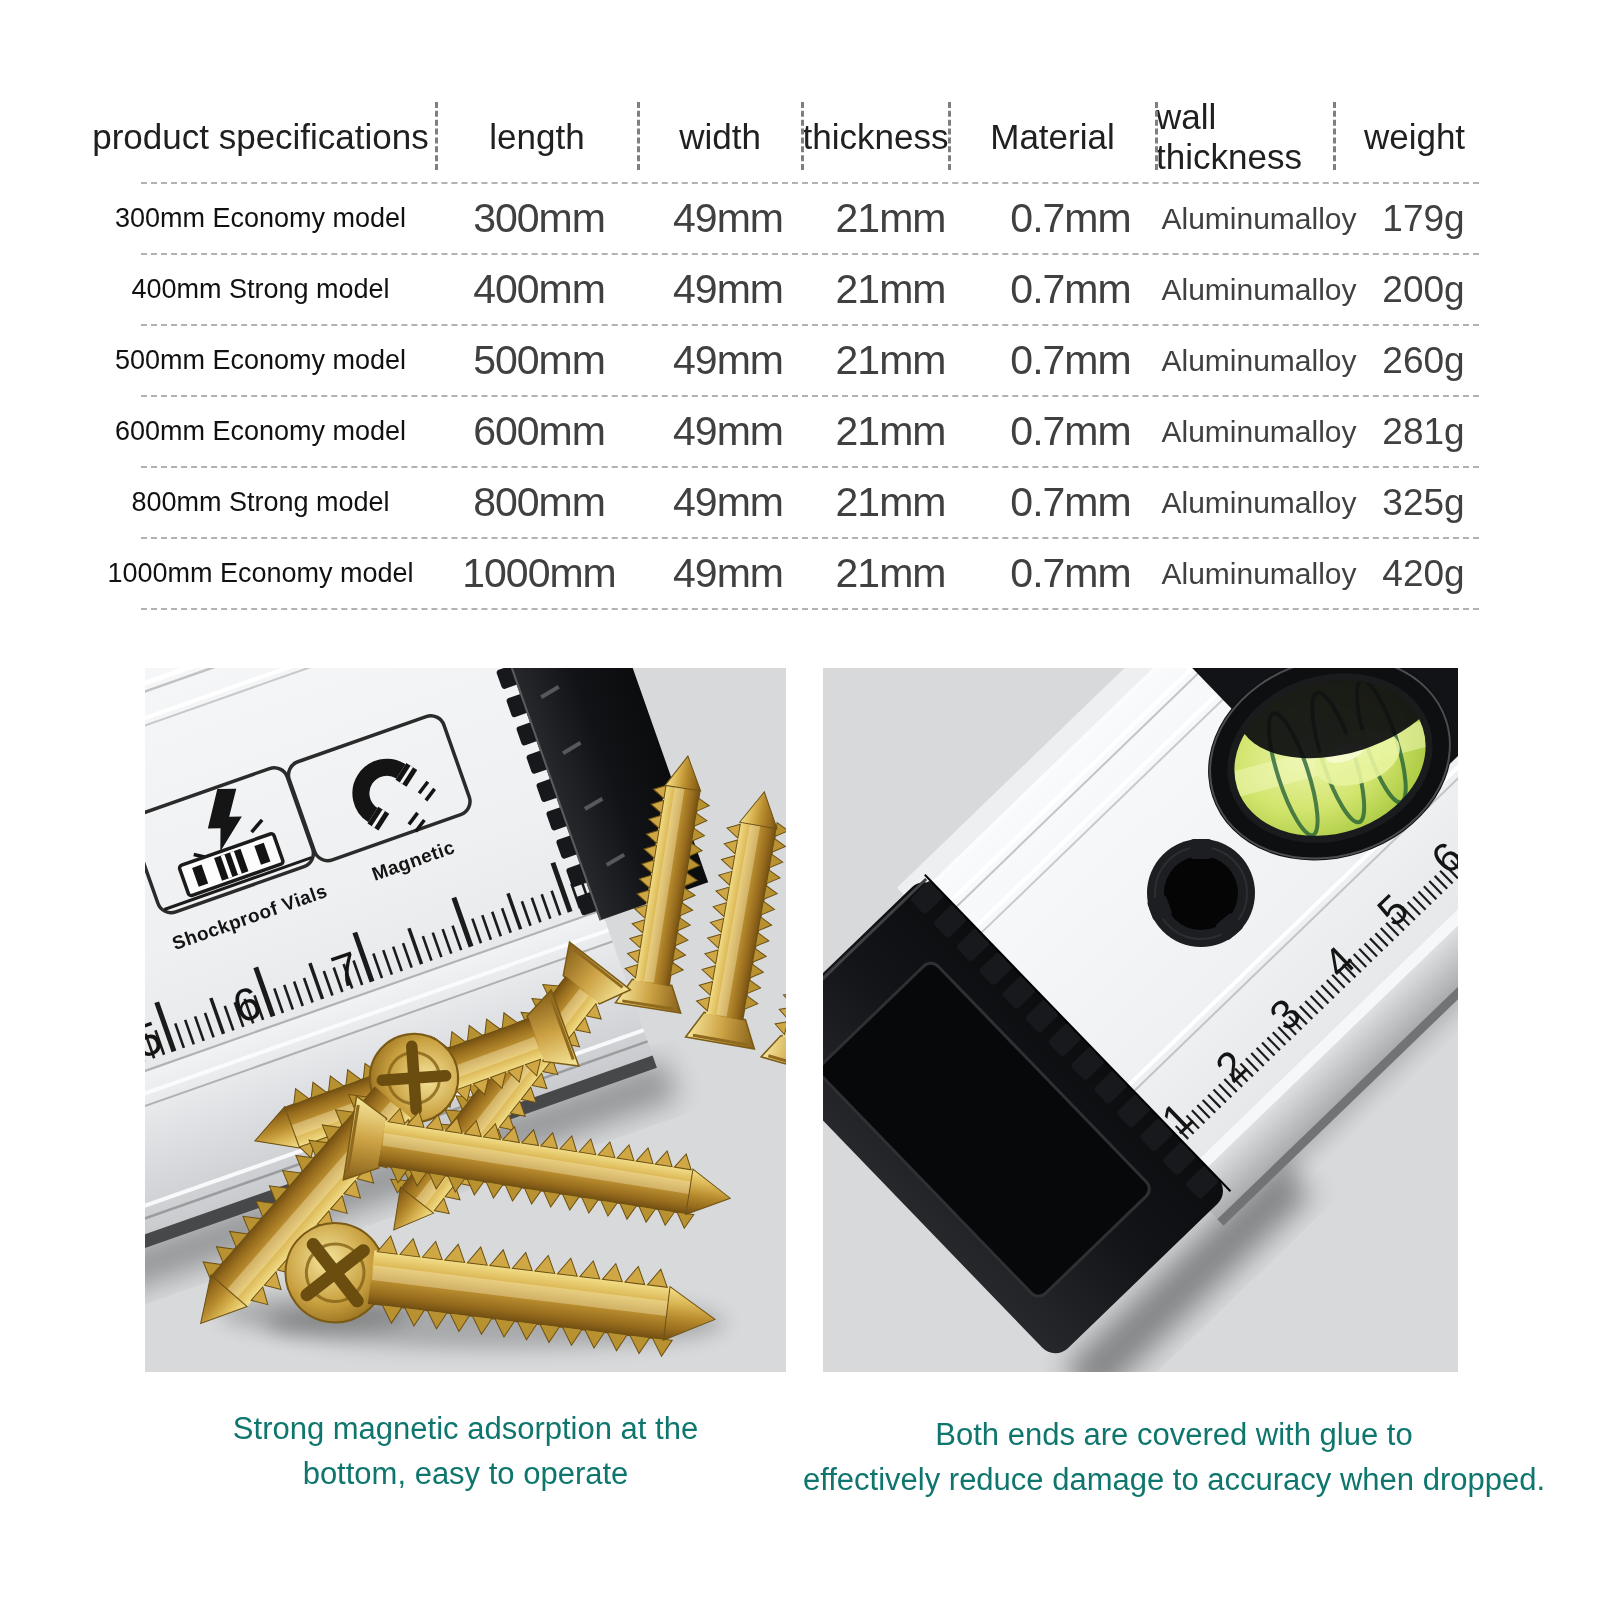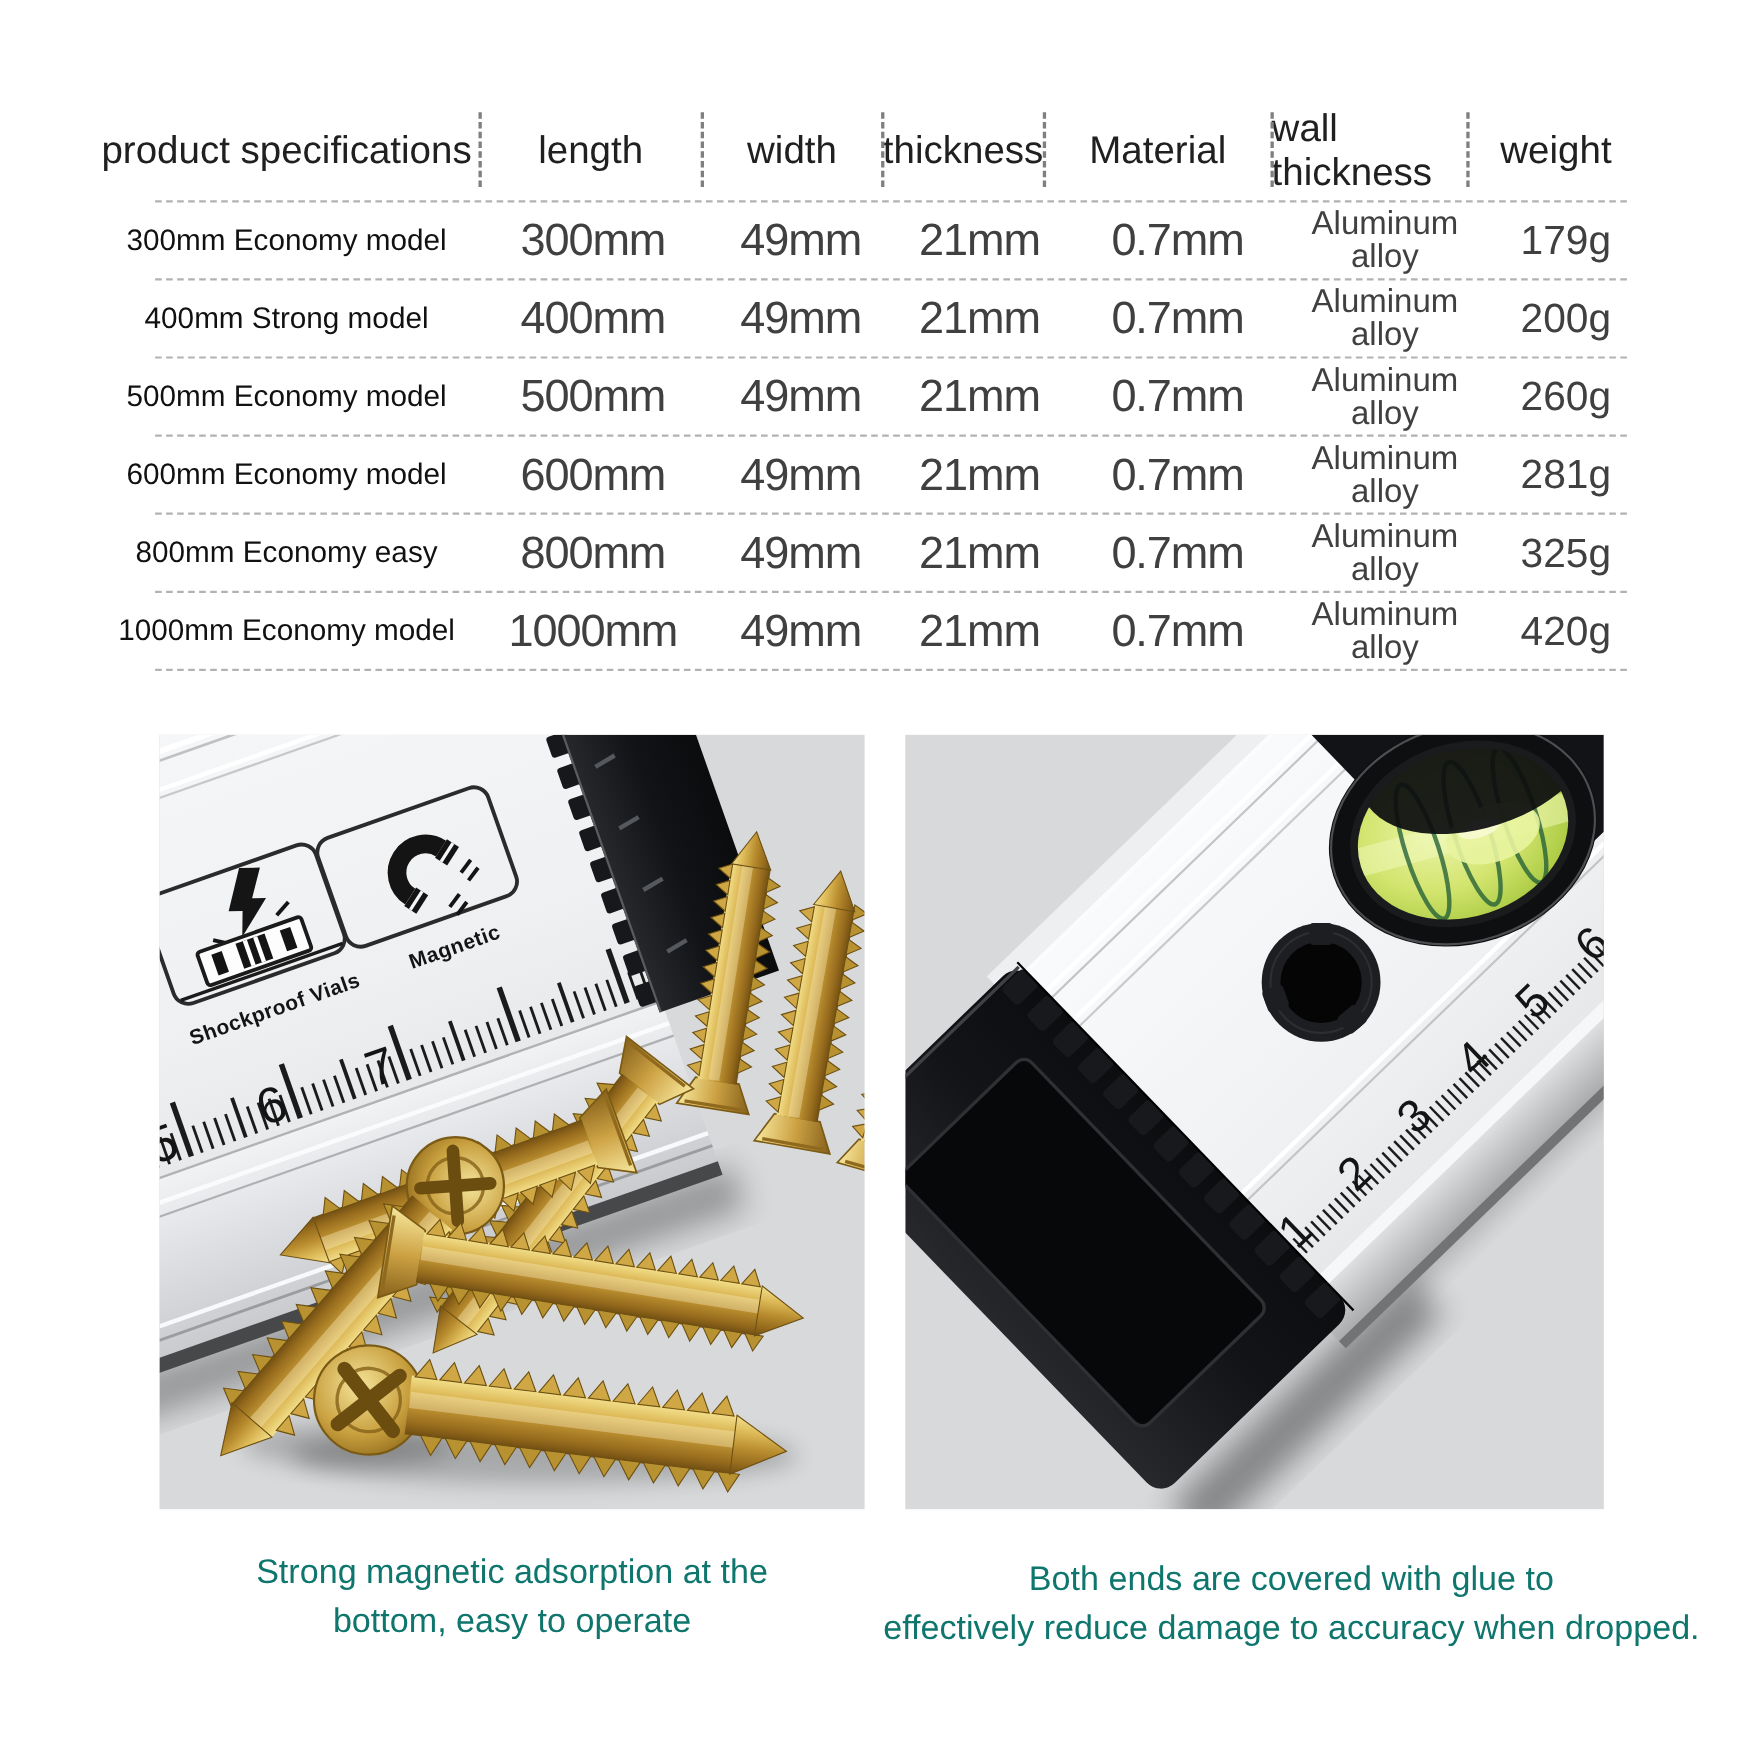--- a/index.html
+++ b/index.html
@@ -14,21 +14,21 @@
   .hcell{position:relative;display:flex;align-items:center;justify-content:center;
     font-size:35px;color:#202020;}
   .hcell:not(:first-child)::before{
     content:"";position:absolute;left:-1px;top:10px;bottom:12px;
     border-left:3px dashed #7f7f7f;}
   .sep{height:0;border-top:2px dashed #b2b2b2;margin:0 16px 0 56px;}
   .drow{height:69px;}
   .dcell{display:flex;align-items:center;justify-content:center;
     font-size:41px;letter-spacing:-1px;color:#404040;}
   .dcell.model{font-size:27px;letter-spacing:0;color:#111;}
-  .dcell.mat{flex-direction:column;font-size:30px;line-height:30px;letter-spacing:0;}
+  .dcell.mat{flex-direction:row;font-size:30px;line-height:30px;letter-spacing:0;}
   .dcell.wt{font-size:37px;letter-spacing:0;}
   .dcell.c2{padding-left:4px;}
   .dcell.c3{padding-left:16px;}
   .dcell.c4{padding-left:30px;}
   .dcell.c5{padding-left:36px;}
   .dcell.c6{padding-left:28px;}
   .dcell.c7{padding-left:18px;}
   
   .fig{position:absolute;top:668px;height:704px;overflow:hidden;background:#d7d9db;}
   .fig.fleft{left:145px;width:641px;}
@@ -107,21 +107,21 @@
     <div class="dcell c5">0.7mm</div>
     <div class="dcell mat c6">
         <span>Aluminum</span>
         <span>alloy</span>
       </div>
     <div class="dcell wt c7">281g</div>
   </div>
   <div class="sep"></div>
 
   <div class="grid7 drow">
-    <div class="dcell model">800mm Economy easy</div>
+    <div class="dcell model">800mm Strong model</div>
     <div class="dcell c2">800mm</div>
     <div class="dcell c3">49mm</div>
     <div class="dcell c4">21mm</div>
     <div class="dcell c5">0.7mm</div>
     <div class="dcell mat c6">
         <span>Aluminum</span>
         <span>alloy</span>
       </div>
     <div class="dcell wt c7">325g</div>
   </div>

